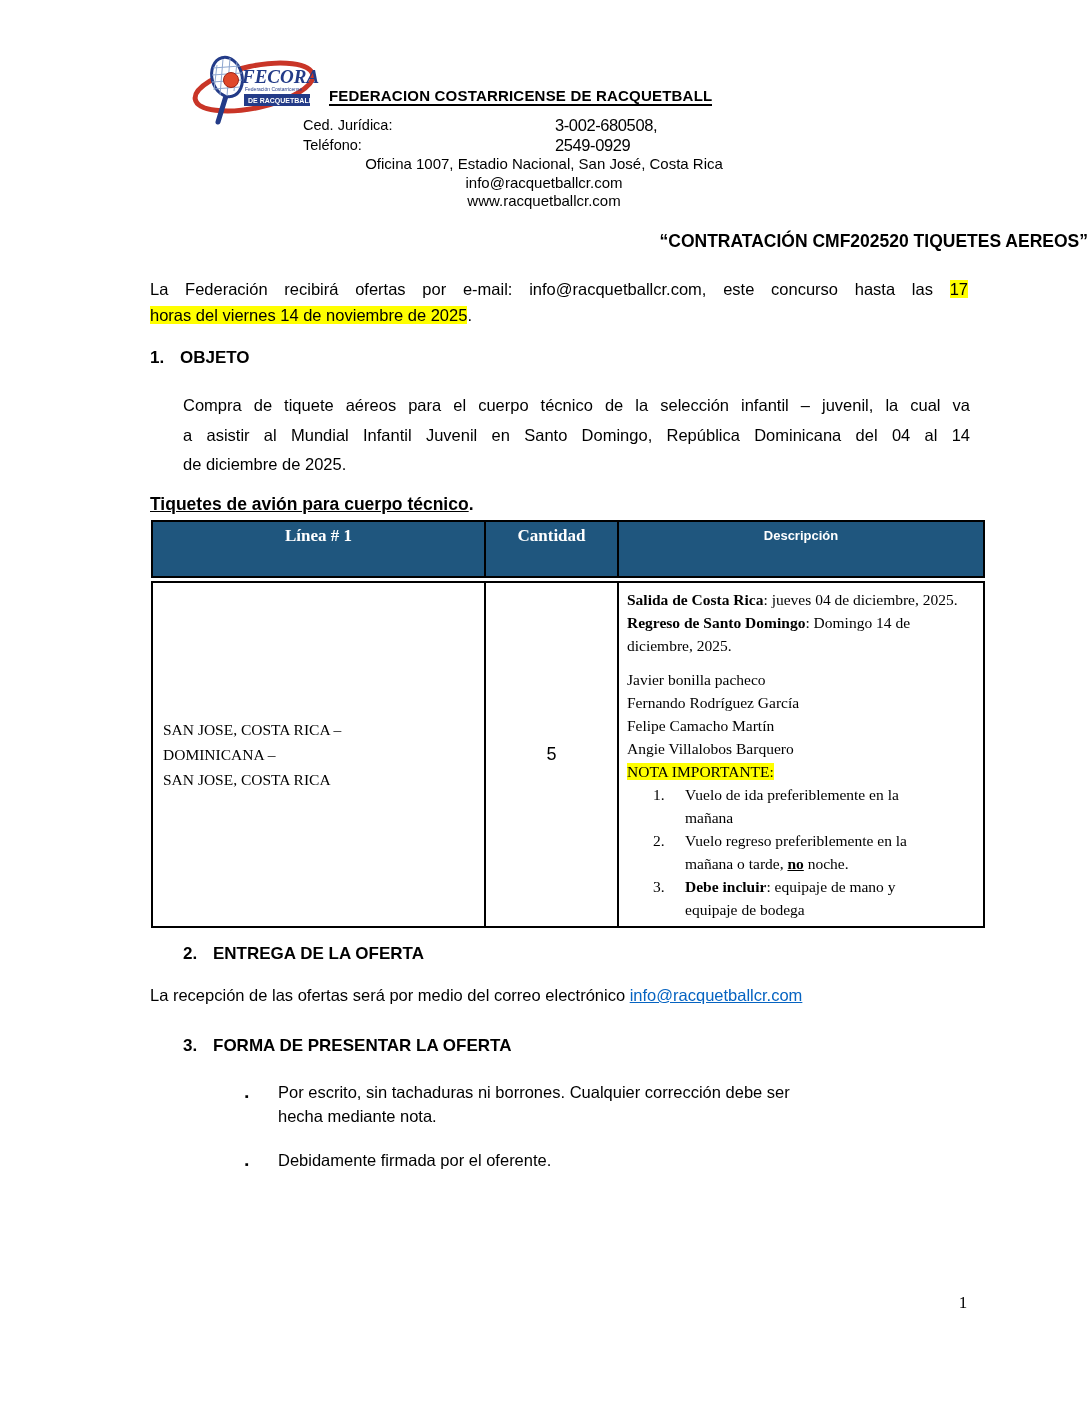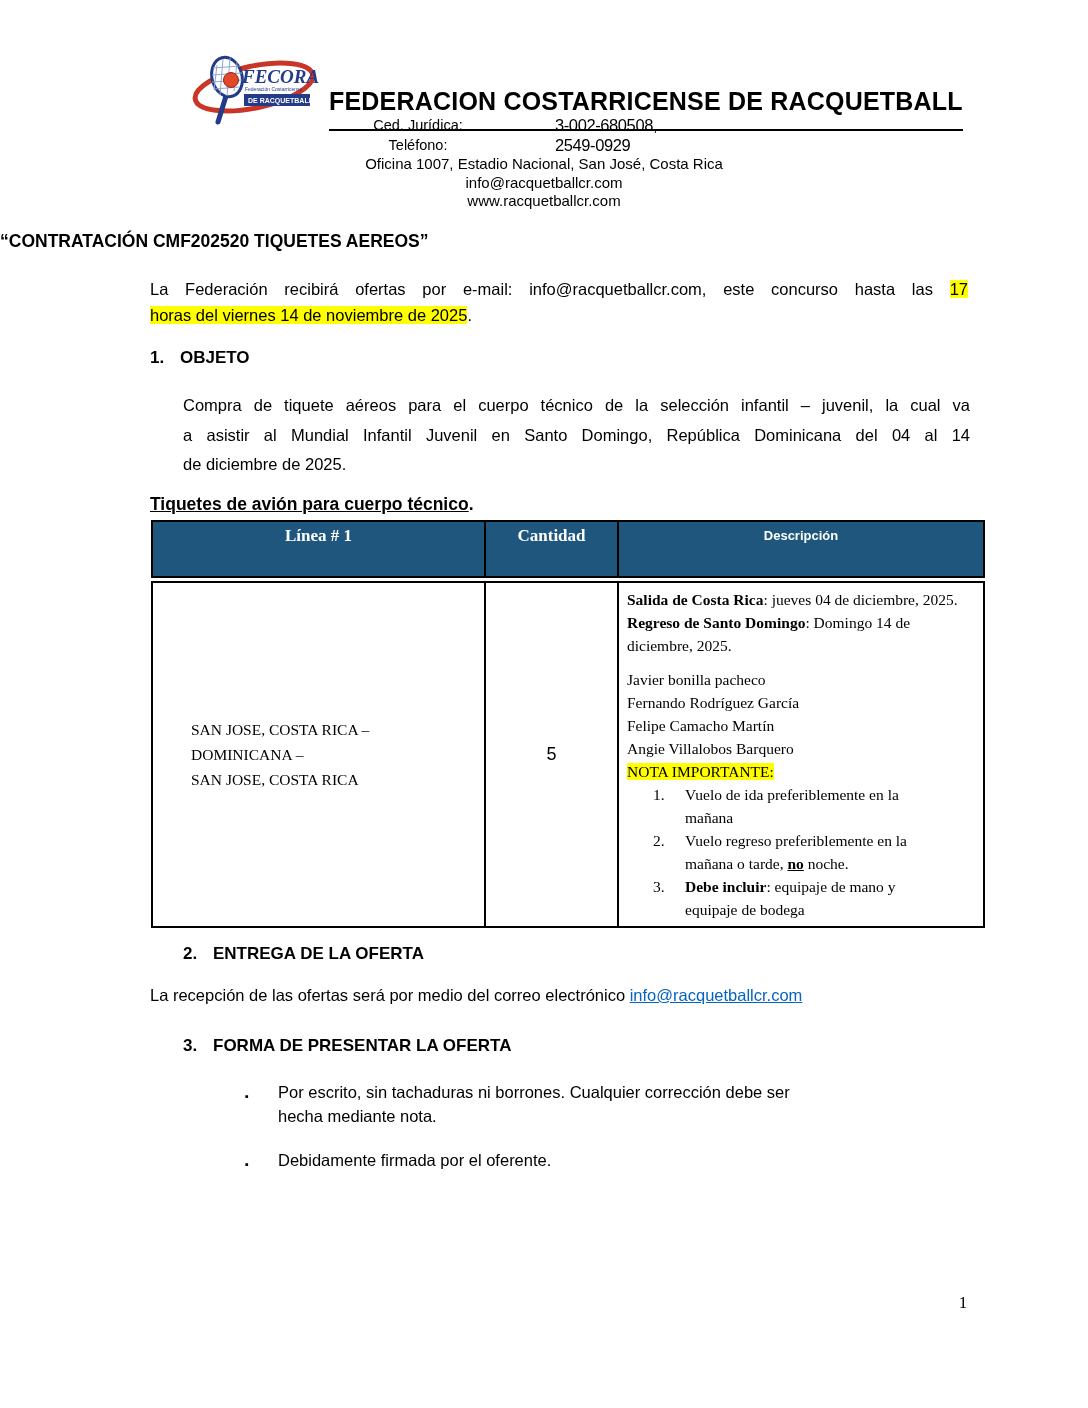--- a/index.html
+++ b/index.html
@@ -1,30 +1,30 @@
 <!DOCTYPE html>
 <html><head>
 <meta charset="utf-8">
 <style>
   html,body{margin:0;padding:0;background:#fff;}
   .page{position:relative;width:1088px;height:1408px;background:#ffffff;
         font-family:"Liberation Sans",sans-serif;color:#000;overflow:hidden;}
 
   
   .logo{position:absolute;left:190px;top:50px;width:142px;height:78px;}
-  .org-name{position:absolute;left:329px;top:87px;font-size:25px;font-weight:bold;
-            letter-spacing:.2px;border-bottom:2px solid #000;padding-bottom:13px;white-space:nowrap;}
+  .org-name{position:absolute;left:329px;top:87px;font-size:15px;font-weight:bold;
+            letter-spacing:.2px;border-bottom:2px solid #000;padding-bottom:0;white-space:nowrap;}
   .contact{position:absolute;left:0;top:116px;width:1088px;}
   .crow{display:flex;justify-content:center;line-height:19.5px;}
-  .clabel{width:230px;text-align:center;margin-right:22px;font-size:14.5px;}
+  .clabel{width:230px;text-align:left;margin-right:22px;font-size:14.5px;}
   .cvalue{width:230px;text-align:left;font-size:16.5px;letter-spacing:-.4px;}
   .ccenter{text-align:center;font-size:15px;line-height:18.5px;}
 
   
-  .doc-title{position:absolute;left:0;top:231px;width:1088px;text-align:left;
+  .doc-title{position:absolute;left:0;top:231px;width:1088px;text-align:right;
              font-weight:bold;font-size:17.5px;}
   .intro{position:absolute;left:150px;top:277px;width:818px;font-size:16.5px;line-height:25.5px;}
   .jline{text-align:justify;text-align-last:justify;}
   .hl{background:#FFFF00;}
 
   
   .h-sec{position:absolute;font-weight:bold;font-size:17px;white-space:nowrap;}
   .h-sec .hnum{display:inline-block;width:30px;}
   .h-s1{left:150px;top:348px;}
   .h-s2{left:183px;top:944px;}
@@ -39,21 +39,21 @@
   .th-row{background:#1F567E;border:2px solid #000;height:58px;color:#fff;}
   .th{box-sizing:border-box;padding-top:4px;text-align:center;
       font-family:"Liberation Serif",serif;font-weight:bold;font-size:17px;}
   .th.c1{width:333px;border-right:2px solid #000;}
   .th.c2{width:133px;border-right:2px solid #000;}
   .th.c3{flex:1;font-family:"Liberation Sans",sans-serif;font-size:13px;padding-top:6px;}
   .tgap{height:3px;}
   .body-row{border:2px solid #000;height:347px;background:#fff;}
   .td{box-sizing:border-box;}
   .td.c1{width:333px;border-right:2px solid #000;display:flex;flex-direction:column;
-         justify-content:center;padding:0 38px;font-family:"Liberation Serif",serif;
+         justify-content:center;padding:0 10px;font-family:"Liberation Serif",serif;
          font-size:15.5px;line-height:25px;}
   .rl.just{text-align:justify;text-align-last:justify;}
   .td.c2{width:133px;border-right:2px solid #000;display:flex;align-items:center;
          justify-content:center;font-size:18px;}
   .td.c3{flex:1;padding:5px 8px 0 8px;font-family:"Liberation Serif",serif;
          font-size:15.5px;line-height:23px;}
   .td.c3 p{margin:0;}
   .gap{height:11px;}
   .oli{display:flex;}
   .onum{width:32px;margin-left:26px;flex-shrink:0;}

